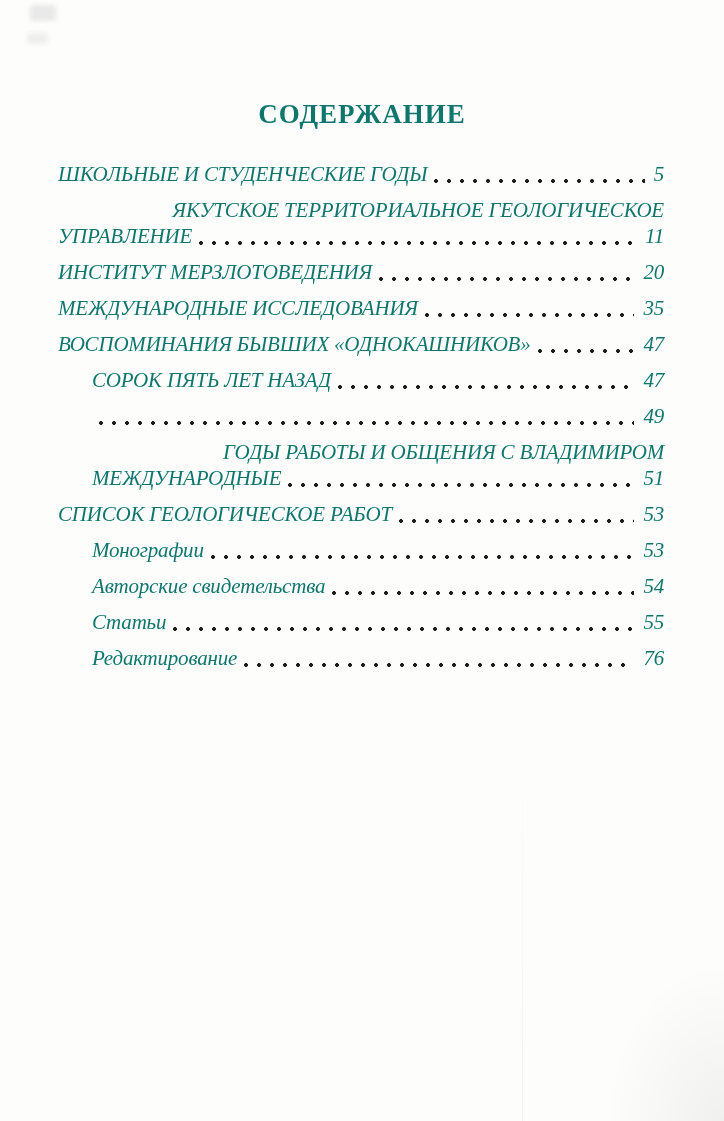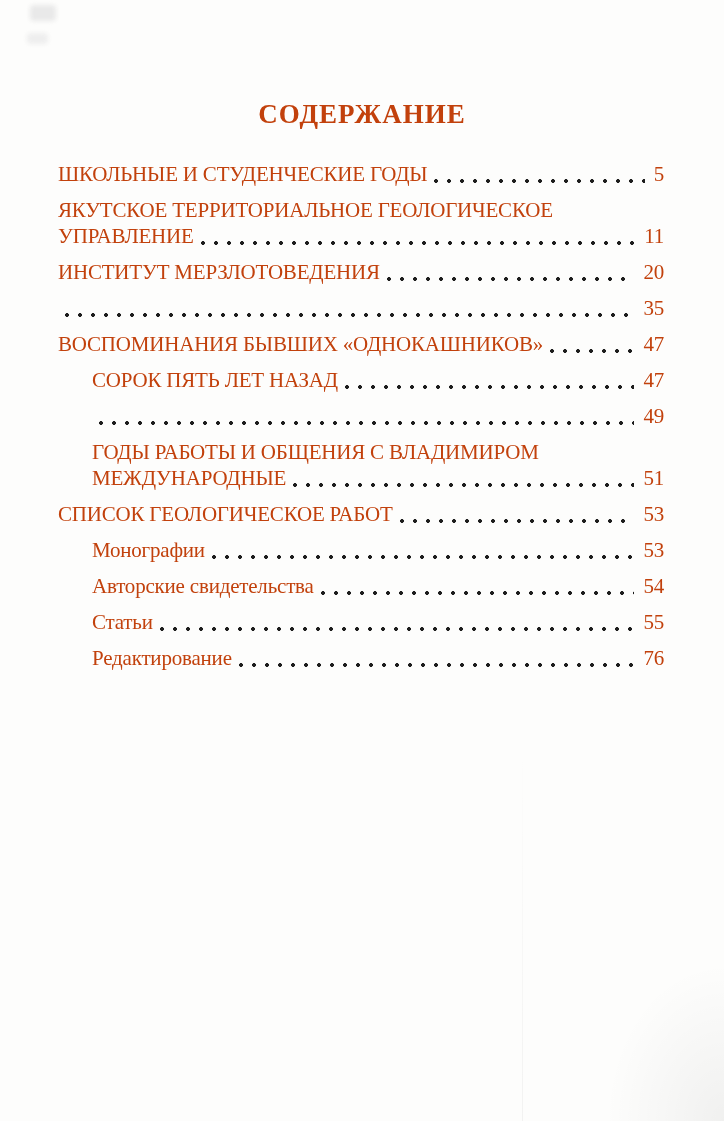--- a/index.html
+++ b/index.html
@@ -6,21 +6,21 @@
   body {
     width: 724px; height: 1121px;
     background: #ffffff;
     font-family: "Liberation Serif", "DejaVu Serif", serif;
     overflow: hidden;
   }
   .page {
     position: absolute; inset: 0;
     width: 724px; height: 1121px;
     background: #fdfdfc;
-    color: #c2410c;
+    color: #0f766e;
   }
   
   .smudge { position: absolute; border-radius: 4px; filter: blur(2px); }
   .smudge.s1 { left: 30px; top: 5px;  width: 26px; height: 16px; background: #e9e9e9; }
   .smudge.s2 { left: 27px; top: 33px; width: 21px; height: 11px; background: #eeeeee; }
   .crease {
     position: absolute; left: 522px; top: 745px; width: 1px; height: 376px;
     background: linear-gradient(to bottom, rgba(0,0,0,0), rgba(0,0,0,0.045));
   }
   .corner-shade {
@@ -41,22 +41,23 @@
     position: absolute;
     left: 58px; top: 162px;
     width: 606px;
   }
   .entry { margin-bottom: 12px; }
   .entry.lvl1 { padding-left: 34px; }
   .l1, .l2 {
     font-size: 21px;
     line-height: 24px;
     letter-spacing: -0.2px;
+    font-style: italic;
   }
-  .twoline .l1 { margin-bottom: 2px; }
+  .twoline .l1 { margin-bottom: 2px; text-align: right; }
   .l2 { display: flex; align-items: baseline; }
   .txt { white-space: nowrap; }
   .leader {
     flex: 1 1 auto;
     min-width: 18px;
     align-self: stretch;
     margin: 0 9px 0 7px;
     background-image: radial-gradient(circle at 2px 2px, #1d1d1d 1.6px, rgba(0,0,0,0) 2.2px);
     background-size: 13px 4px;
     background-repeat: repeat-x;
@@ -89,20 +90,21 @@
       </div>
       <div class="entry lvl0">
         <div class="l2">
           <span class="txt">ИНСТИТУТ МЕРЗЛОТОВЕДЕНИЯ</span>
           <span class="leader"></span>
           <span class="pg">20</span>
         </div>
       </div>
       <div class="entry lvl0">
         <div class="l2">
+          <span class="txt">МЕЖДУНАРОДНЫЕ ИССЛЕДОВАНИЯ</span>
           <span class="leader"></span>
           <span class="pg">35</span>
         </div>
       </div>
       <div class="entry lvl0">
         <div class="l2">
           <span class="txt">ВОСПОМИНАНИЯ БЫВШИХ «ОДНОКАШНИКОВ»</span>
           <span class="leader"></span>
           <span class="pg">47</span>
         </div>

